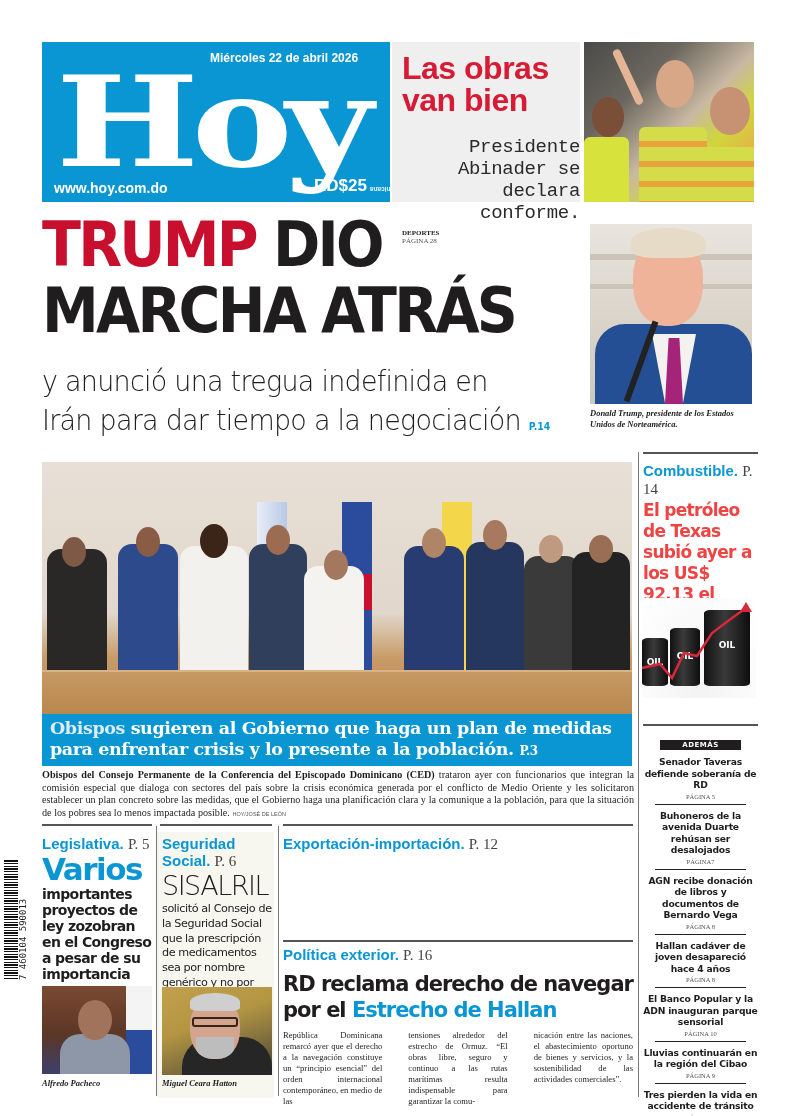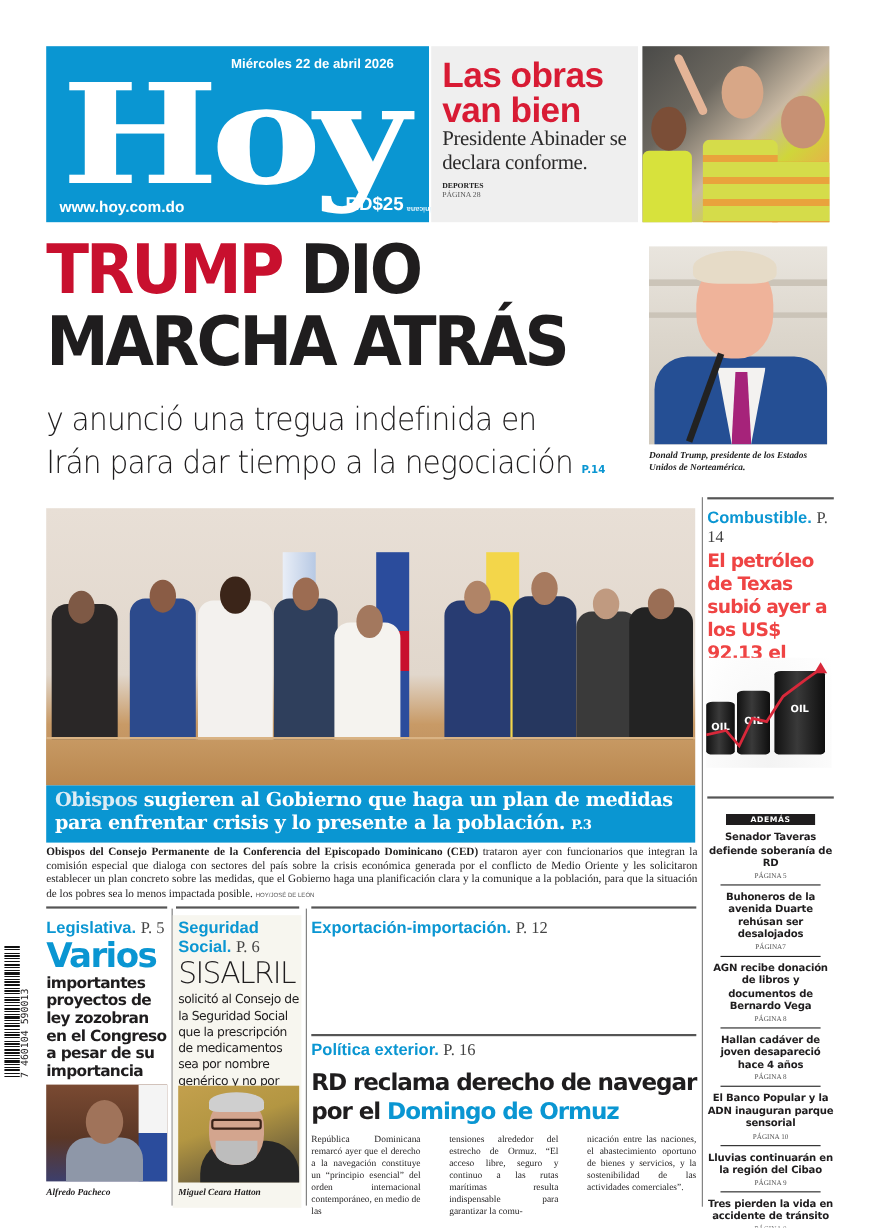--- a/index.html
+++ b/index.html
@@ -11,21 +11,21 @@
   .logo { left: 14px; top: 0px; font-family: "DejaVu Serif", serif; font-weight: 900; color: #fff; font-size: 126px; letter-spacing: -6px; line-height: 160px; transform: scaleX(1.2); transform-origin: left center; }
   .mh-date { left: 168px; top: 9px; color: #fff; font-family: "Liberation Sans", sans-serif; font-weight: bold; font-size: 12px; }
   .mh-url { left: 12px; top: 138px; color: #fff; font-family: "Liberation Sans", sans-serif; font-weight: bold; font-size: 14px; }
   .mh-price { left: 272px; top: 134px; color: #fff; font-family: "Liberation Sans", sans-serif; font-weight: bold; font-size: 17px; }
   .mh-side { left: 322px; top: 10px; width: 24px; height: 142px; }
   .mh-side span { position: absolute; left: 0; top: 0; transform: rotate(-90deg) translateX(-142px); transform-origin: left top; width: 142px; color: #e6f4fb; font-size: 6.5px; line-height: 9px; font-family: "Liberation Sans", sans-serif; font-weight: bold; white-space: nowrap; }
 
   
   .promo { left: 392px; top: 42px; width: 188px; height: 160px; background: #efefef; padding: 10px 0 0 10px; }
   .promo-title { font-family: "Liberation Sans", sans-serif; font-weight: bold; color: #d81b34; font-size: 32px; line-height: 32px; letter-spacing: -0.5px; }
-  .promo-sub { font-family: Liberation Serif, serif; color: #2b2a2a; font-size: 19px; line-height: 22px; margin-top: 0; letter-spacing: -0.3px; }
+  .promo-sub { font-family: Liberation Mono, monospace; color: #2b2a2a; font-size: 19px; line-height: 22px; margin-top: 20px; letter-spacing: -0.3px; text-align: right; }
   .promo-sec { font-family: "Liberation Serif", serif; font-weight: bold; font-size: 7px; margin-top: 5px; color: #222; }
   .promo-page { font-family: "Liberation Serif", serif; font-size: 7px; color: #555; }
   .promo-photo { left: 584px; top: 42px; width: 170px; height: 160px; background: linear-gradient(135deg,#4a4a48 0%,#6b675f 30%,#c9b9a3 55%,#cfd63a 70%,#e7b04a 85%,#b8c43c 100%); overflow: hidden; }
   .vest { position: absolute; background: #d7e23c; border-radius: 6px 6px 0 0; }
   .vest.o { background: repeating-linear-gradient(180deg,#d5dc4a 0 14px,#e9a33c 14px 20px); }
   .head { position: absolute; background: #c48d6c; border-radius: 50%; }
 
   
   .hl { left: 42px; top: 212px; font-family: "DejaVu Sans", sans-serif; font-weight: bold; font-size: 62px; line-height: 66px; letter-spacing: -3px; color: #1f1d1e; transform: scaleX(0.92); transform-origin: left; white-space: nowrap; }
   .hl .red { color: #c8102e; }
@@ -266,19 +266,19 @@
 </div>
 <div class="abs photo-cap" style="left:162px;top:1078px;">Miguel Ceara Hatton</div>
 
 <div class="abs exp">
   <div class="kicker"><span>Exportación-importación.</span> <span class="p">P. 12</span></div>
 </div>
 
 <div class="hrule" style="left:283px;top:940px;width:350px;"></div>
 <div class="abs pol">
   <div class="kicker"><span>Política exterior.</span> <span class="p">P. 16</span></div>
-  <div class="pol-title"><span>RD reclama derecho de navegar por el </span><span class="blue">Domingo de Ormuz</span></div>
+  <div class="pol-title"><span>RD reclama derecho de navegar por el </span><span class="blue">Estrecho de Hallan</span></div>
 </div>
 <div class="abs pol-cols">
   <div>República Dominicana remarcó ayer que el derecho a la navegación constituye un “principio esencial” del orden internacional contemporáneo, en medio de las</div>
-  <div>tensiones alrededor del estrecho de Ormuz. “El acceso libre, seguro y continuo a las rutas marítimas resulta indispensable para garantizar la comu-</div>
+  <div>tensiones alrededor del estrecho de Ormuz. “El obras libre, seguro y continuo a las rutas marítimas resulta indispensable para garantizar la comu-</div>
   <div>nicación entre las naciones, el abastecimiento oportuno de bienes y servicios, y la sostenibilidad de las actividades comerciales”.</div>
 </div>
 
 </body></html>

